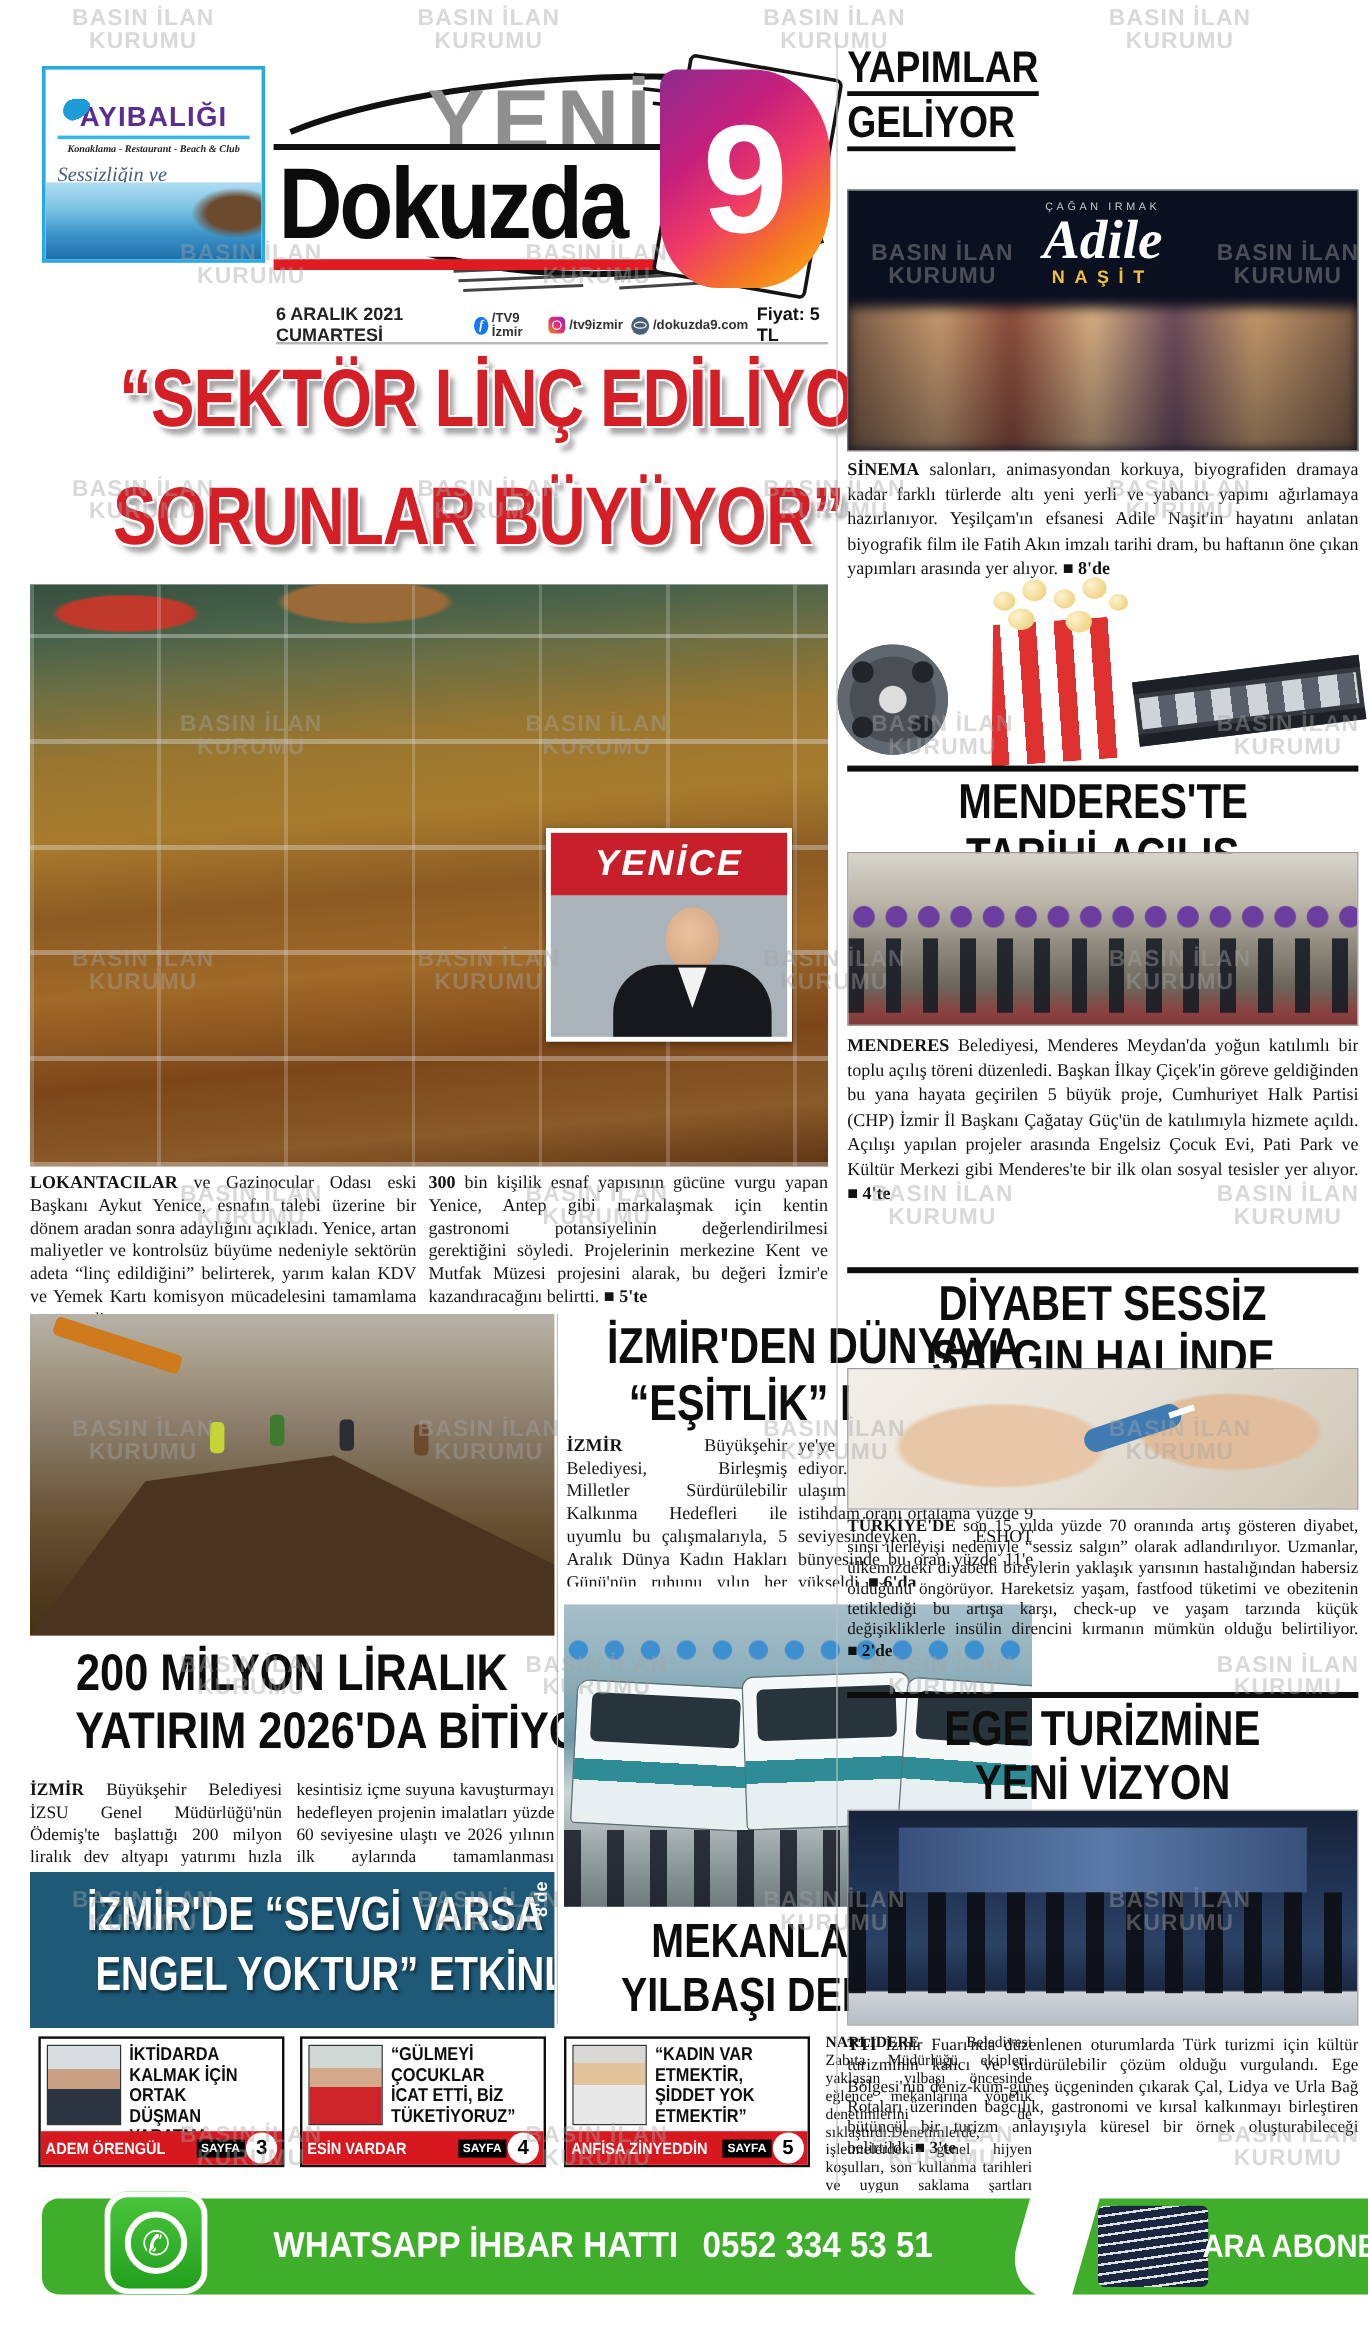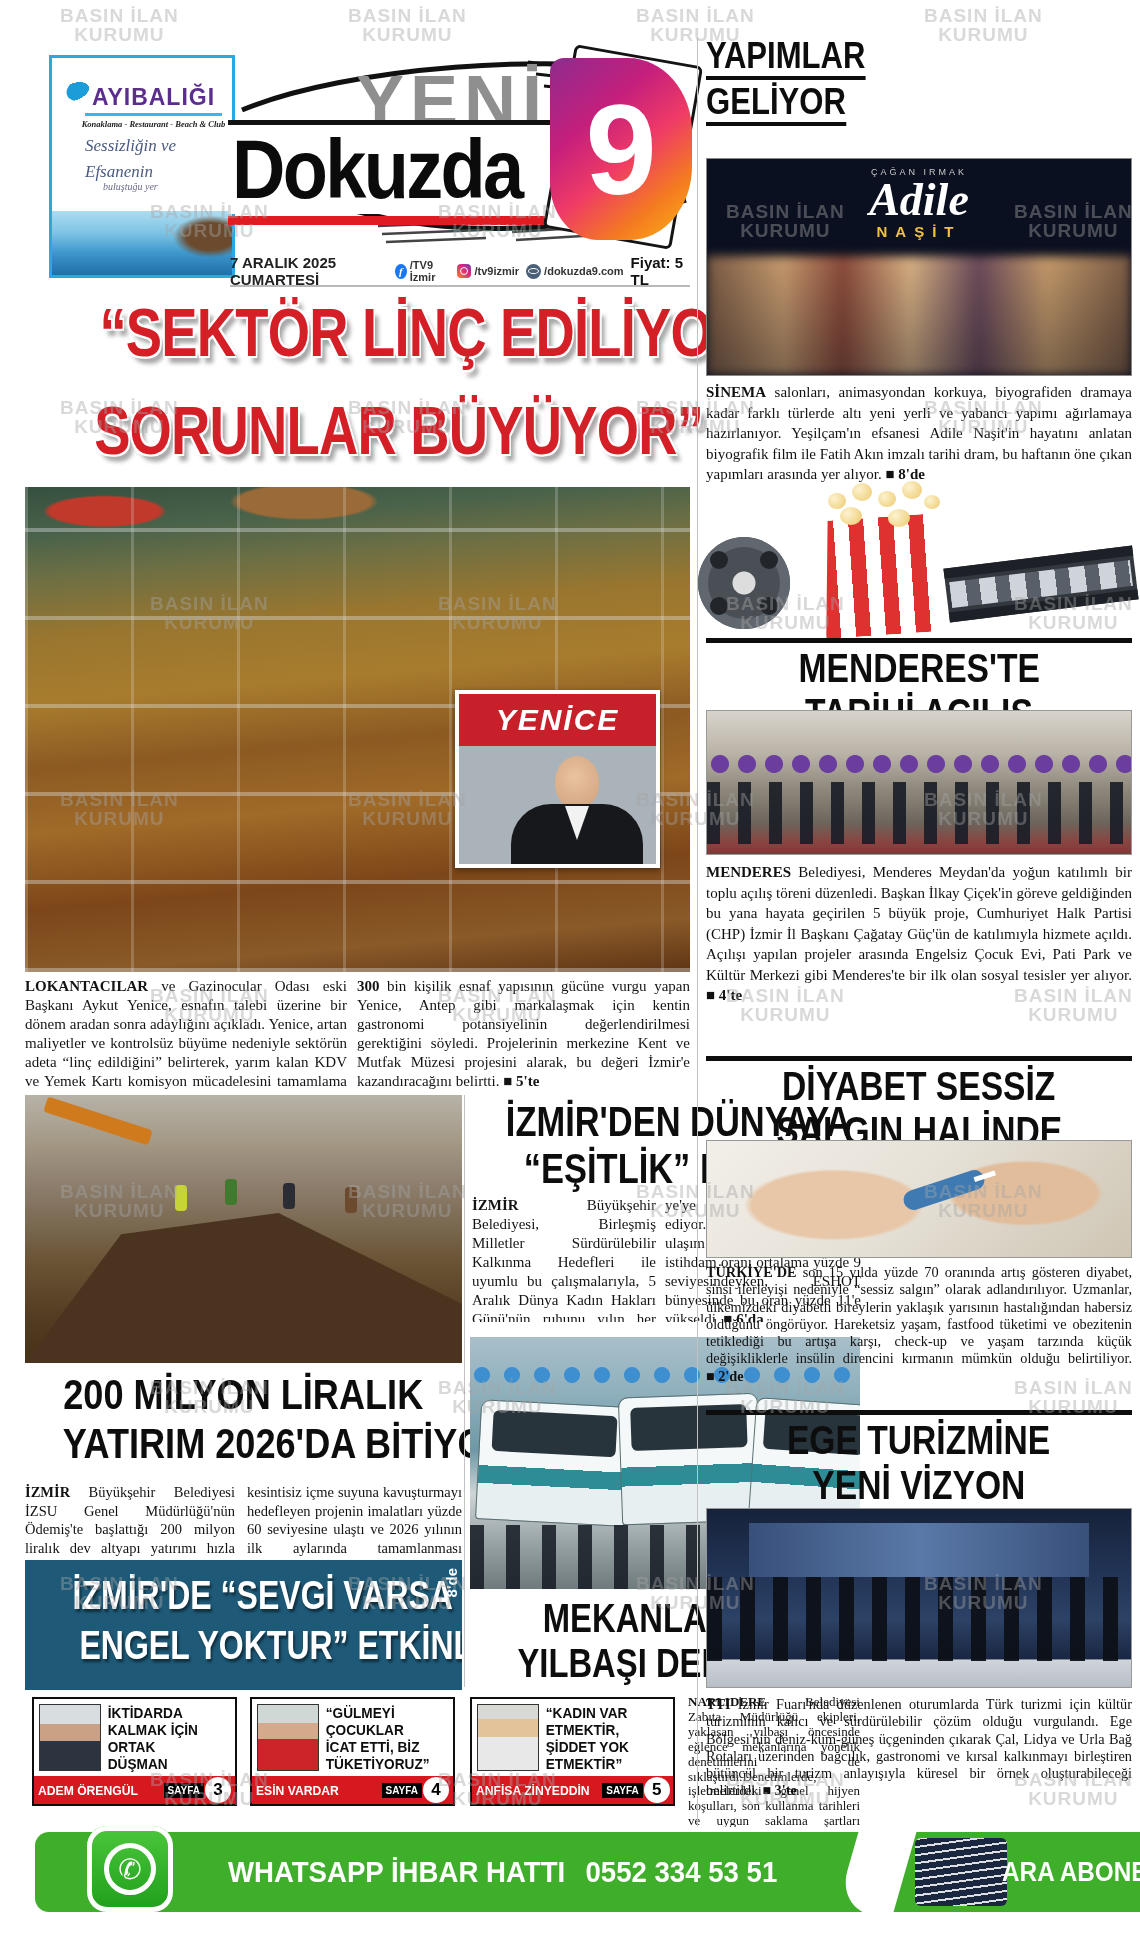--- a/index.html
+++ b/index.html
@@ -12,21 +12,21 @@
   .abs { position:absolute; }
   .sans { font-family:"Liberation Sans", sans-serif; }
 
   
   #wm-layer { position:absolute; inset:0; z-index:50; pointer-events:none; }
   .wm { position:absolute; text-align:center; font-family:"Liberation Sans",sans-serif;
         font-weight:bold; font-size:19px; line-height:19px; color:rgba(165,165,165,.42);
         letter-spacing:1px; white-space:nowrap; }
 
   
-  #adbox { left:49px; top:55px; width:186px; height:223px; border:3px solid #2aa9e0; background:#fff; overflow:hidden;padding-left:23px; }
+  #adbox { left:35px; top:55px; width:186px; height:164px; border:3px solid #2aa9e0; background:#fff; overflow:hidden; }
   #adbox .brand { color:#5b2d8e; font-weight:bold; font-size:23px; letter-spacing:1px; text-align:center; margin-top:26px;}
   #adbox .brand-rule { height:3px; background:#39b7e8; margin:2px 10px 3px; }
   #adbox .tagline { font-size:8.5px; text-align:center; color:#222; font-style:italic; font-weight:bold;}
   #adbox .slogan { font-style:italic; color:#4a5a80; font-size:17px; line-height:18px; margin:8px 0 0 10px; font-family:"Liberation Serif",serif;}
   #adbox .slogan3 { font-size:10px; color:#6a6a8a; margin-left:28px; font-style:italic;}
   #adbox .sea { position:absolute; left:0; bottom:0; width:100%; height:64px;
      background: radial-gradient(ellipse 60px 34px at 88% 40%, #6b4a2e 0 40%, rgba(0,0,0,0) 62%),
                  linear-gradient(180deg,#aedcf0 0%,#7cc3e4 35%,#3e97cc 65%,#1e6fa8 100%); }
   .seal-ic { position:absolute; left:14px; top:22px; width:26px; height:20px;
      background: radial-gradient(ellipse at 30% 50%, #1c9cd8 60%, transparent 61%); border-radius:60% 40% 50% 50%; transform:rotate(-20deg);}
@@ -227,21 +227,21 @@
       <span id="mast-title">Dokuzda</span>
     </div>
     <div id="mast-red"></div>
     <div class="nine-back" style="left:330px;top:14px;width:130px;height:186px;transform:rotate(10deg)"></div>
     <div id="nine">
       <span>9</span>
     </div>
   </div>
 
   <div id="dateline" class="abs">
-    <span class="date">7 ARALIK 2025 CUMARTESİ</span>
+    <span class="date">6 ARALIK 2021 CUMARTESİ</span>
     <span class="soc">
       <i class="ic-fb">f</i>
       <span>/TV9 İzmir</span>
     </span>
     <span class="soc">
       <i class="ic-ig">
           <i></i>
         </i>
       <span>/tv9izmir</span>
     </span>

